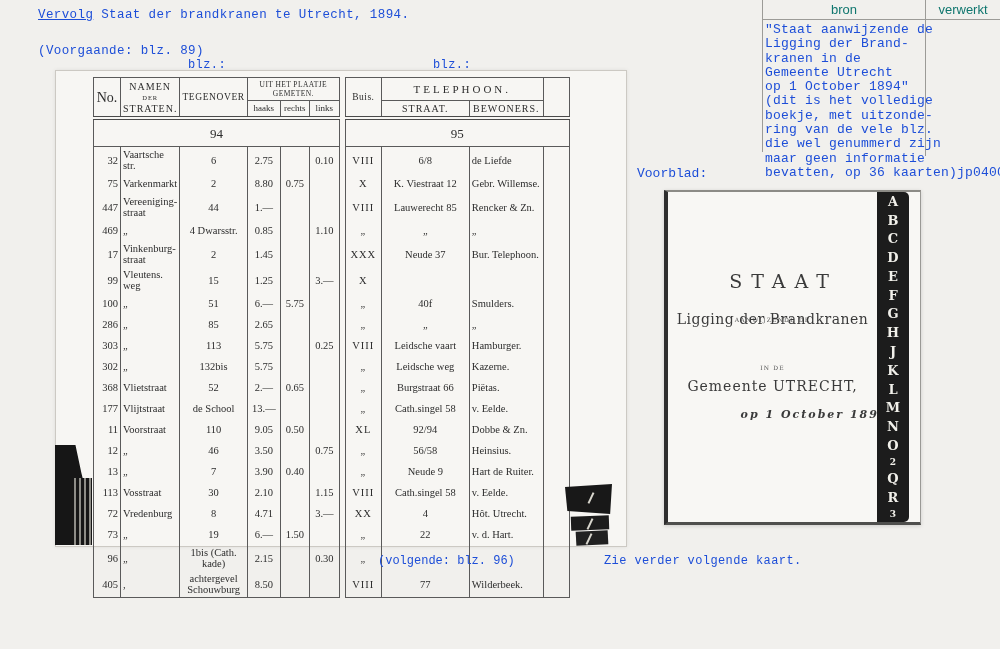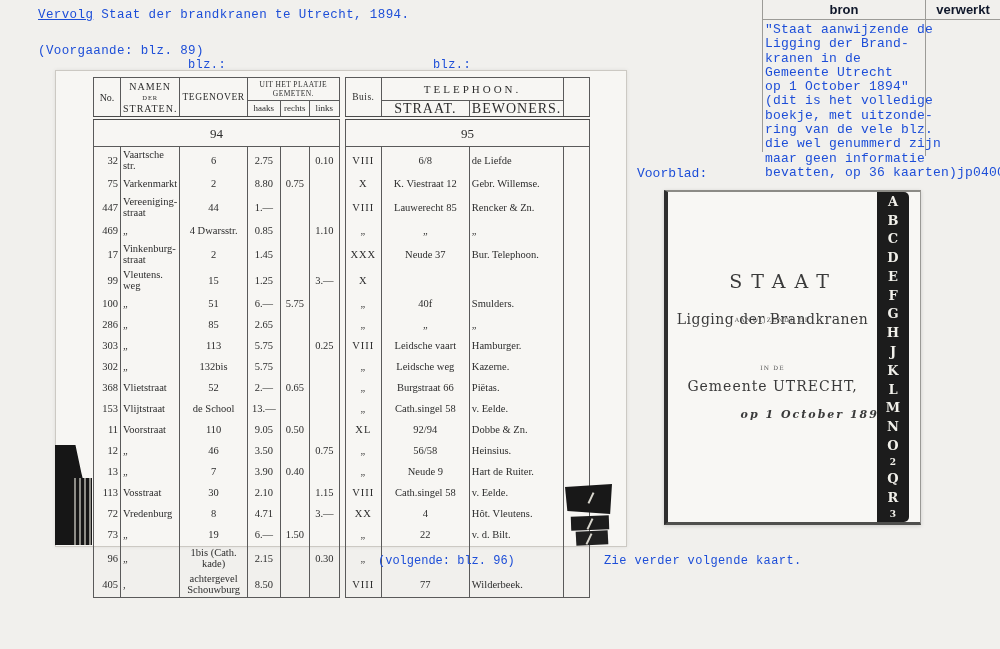--- a/index.html
+++ b/index.html
@@ -39,26 +39,26 @@
     text-align:center;font-size:13px;padding:5px 0 4px;
   }
   tr.pgnum td.c-spacer{border:none;}
   
   thead th{border:1px solid #5a5a5a;text-align:center;}
   thead th.dbl{border-bottom:4px double #4a4a4a;}
   thead th.c-spacer{border:none;}
   th .h-namen{display:block;font-size:10px;letter-spacing:1px;}
   th .h-der{display:block;font-size:6.5px;letter-spacing:1px;}
   th .h-plaatje{display:block;font-size:7.5px;letter-spacing:.4px;line-height:9px;}
-  .h-no{font-size:10px;}
+  .h-no{font-size:14px;}
   .h-teg{font-size:9.5px;letter-spacing:.6px;}
   .h-sub{font-size:9px;}
   .h-buis{font-size:9.5px;letter-spacing:.5px;}
   .h-tel{font-size:11px;letter-spacing:3px;}
-  .h-ss{font-size:14px;letter-spacing:1px;}
+  .h-ss{font-size:10px;letter-spacing:1px;}
   
   tbody td{border-left:1px solid #5a5a5a;border-right:1px solid #5a5a5a;height:17px;}
   tbody td.c-spacer{border:none;}
   tbody tr:last-child td{border-bottom:1px solid #5a5a5a;}
   tbody tr:last-child td.c-spacer{border-bottom:none;}
   td.c-no{text-align:right;padding-right:4px;}
   td.c-straat{text-align:left;padding-left:3px;white-space:pre-line;}
   td.c-teg{text-align:center;white-space:pre-line;}
   td.c-num{text-align:center;}
   td.c-buis{text-align:center;letter-spacing:1px;}
@@ -79,21 +79,21 @@
 
   
   #cap-left{left:378px;top:554px;font-size:12px;}
   #cap-right{left:604px;top:554px;font-size:12px;letter-spacing:.4px;}
 
   
   .bron-line{background:#9c9b97;}
   #bron-vl{left:762px;top:0;width:1px;height:152px;}
   #bron-div{left:925px;top:0;width:1px;height:156px;}
   #bron-hl{left:762px;top:19px;width:238px;height:1px;}
-  .formlabel{font-family:"Liberation Sans","DejaVu Sans",sans-serif;font-size:13px;color:#0f172a;text-align:center;font-weight:bold;}
+  .formlabel{font-family:"Liberation Sans","DejaVu Sans",sans-serif;font-size:13px;color:#0f766e;text-align:center;}
   #bron-label{left:763px;top:2px;width:162px;}
   #verwerkt-label{left:926px;top:2px;width:74px;}
   #bron-text{left:765px;top:23px;width:245px;font-size:13px;line-height:14.3px;white-space:pre-line;letter-spacing:.2px;}
 
   
   #voorblad-label{left:637px;top:166px;font-size:13px;}
   .cover{
     left:664px;top:190px;width:252px;height:330px;
     background:#f8f7f4;
     border-left:4px solid #2e2e2e;border-top:2px solid #8c8b86;
@@ -315,21 +315,21 @@
           <td class="c-num">2.—</td>
           <td class="c-num">0.65</td>
           <td class="c-num"></td>
           <td class="c-spacer"></td>
           <td class="c-buis">„</td>
           <td class="c-tstraat">Burgstraat 66</td>
           <td class="c-bew">Piëtas.</td>
           <td class="c-end"></td>
         </tr>
         <tr>
-          <td class="c-no">153</td>
+          <td class="c-no">177</td>
           <td class="c-straat">Vlijtstraat</td>
           <td class="c-teg">de School</td>
           <td class="c-num">13.—</td>
           <td class="c-num"></td>
           <td class="c-num"></td>
           <td class="c-spacer"></td>
           <td class="c-buis">„</td>
           <td class="c-tstraat">Cath.singel 58</td>
           <td class="c-bew">v. Eelde.</td>
           <td class="c-end"></td>
@@ -389,34 +389,34 @@
         <tr>
           <td class="c-no">72</td>
           <td class="c-straat">Vredenburg</td>
           <td class="c-teg">8</td>
           <td class="c-num">4.71</td>
           <td class="c-num"></td>
           <td class="c-num">3.—</td>
           <td class="c-spacer"></td>
           <td class="c-buis">XX</td>
           <td class="c-tstraat">4</td>
-          <td class="c-bew">Hôt. Vleutens.</td>
+          <td class="c-bew">Hôt. Utrecht.</td>
           <td class="c-end"></td>
         </tr>
         <tr>
           <td class="c-no">73</td>
           <td class="c-straat">„</td>
           <td class="c-teg">19</td>
           <td class="c-num">6.—</td>
           <td class="c-num">1.50</td>
           <td class="c-num"></td>
           <td class="c-spacer"></td>
           <td class="c-buis">„</td>
           <td class="c-tstraat">22</td>
-          <td class="c-bew">v. d. Bilt.</td>
+          <td class="c-bew">v. d. Hart.</td>
           <td class="c-end"></td>
         </tr>
         <tr>
           <td class="c-no">96</td>
           <td class="c-straat">„</td>
           <td class="c-teg">1bis (Cath.
 kade)</td>
           <td class="c-num">2.15</td>
           <td class="c-num"></td>
           <td class="c-num">0.30</td>

